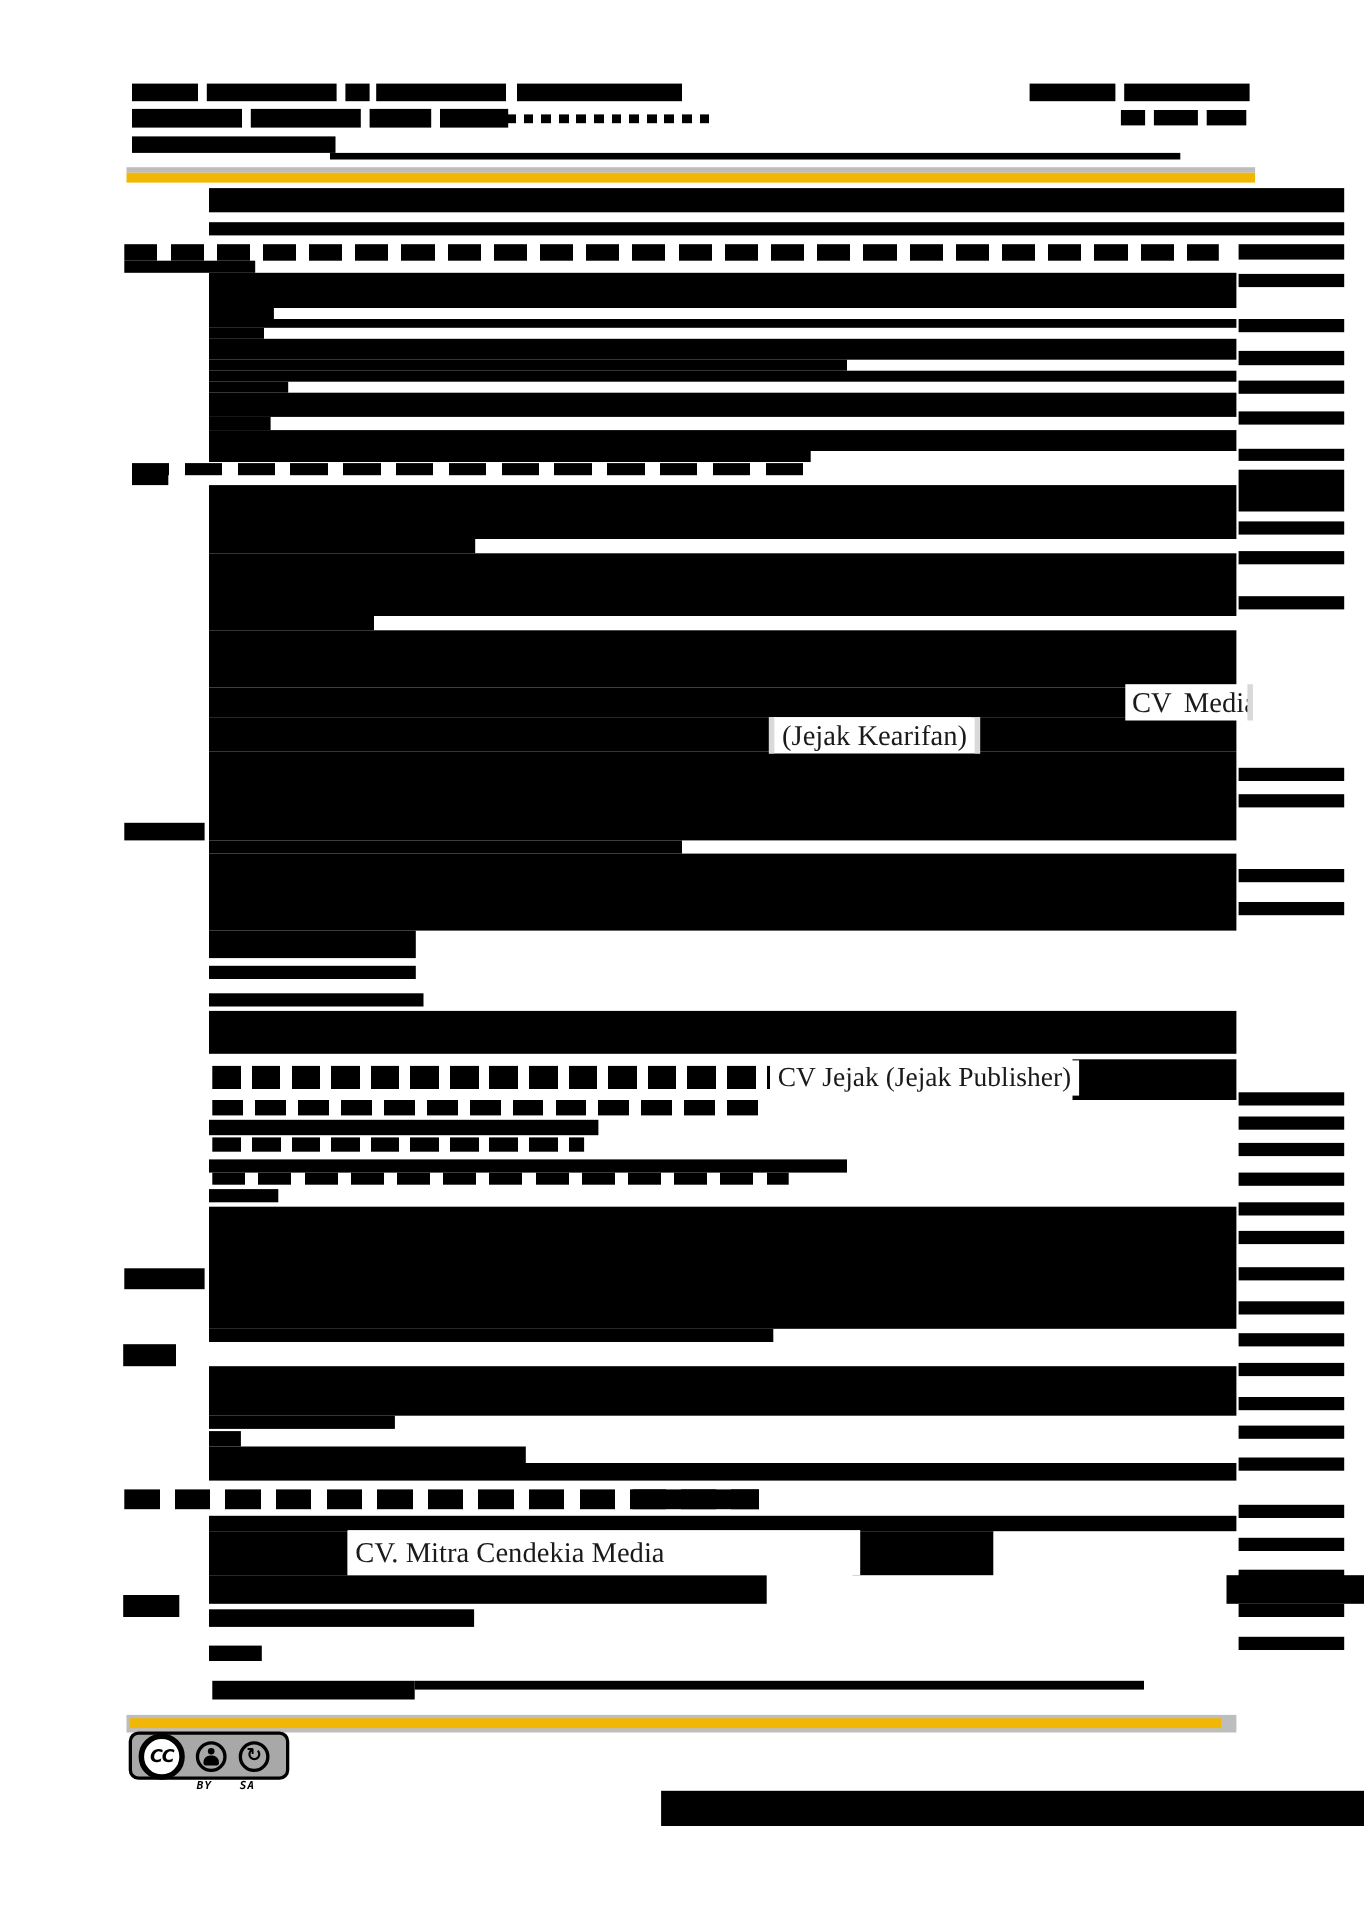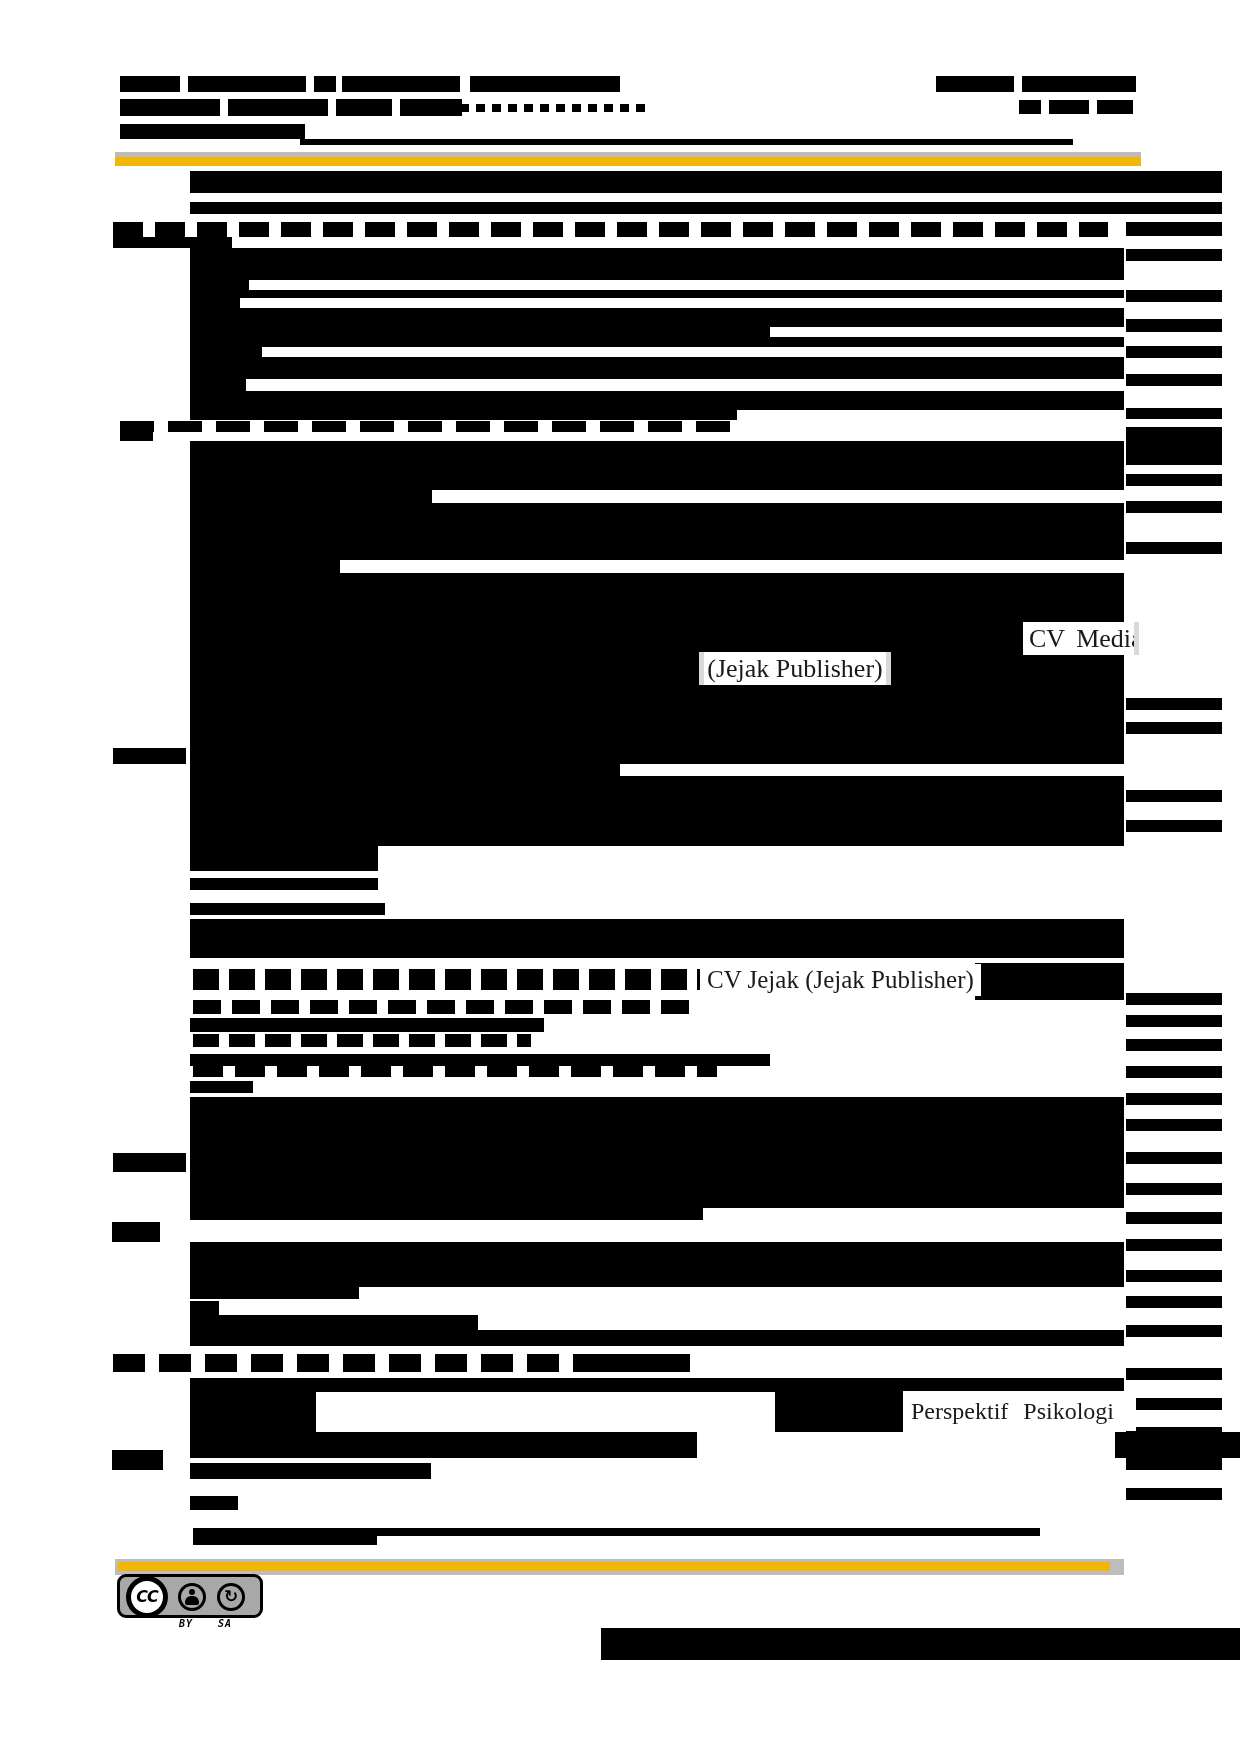--- a/index.html
+++ b/index.html
@@ -163,23 +163,23 @@
       <div class="bar" style="left: 1126px; top: 1488px; width: 96px; height: 12px; background: rgb(0, 0, 0);"></div>
     </div>
 
   <div class="sep" id="sep-top-gray" style="left: 115px; top: 152px; width: 1026px; height: 5px; background: rgb(189, 189, 189);"></div>
   <div class="sep" id="sep-top-yellow" style="left: 115px; top: 157px; width: 1026px; height: 9px; background: rgb(242, 183, 5);"></div>
 
   <div class="sep" id="sep-bot-gray" style="left: 115px; top: 1559px; width: 1009px; height: 16px; background: rgb(189, 189, 189);"></div>
   <div class="sep" id="sep-bot-yellow" style="left: 118px; top: 1562px; width: 992px; height: 9px; background: rgb(242, 183, 5);"></div>
 
   <div class="txtbox sliver-r" id="t-cvjejak">CV Media</div>
-  <div class="txtbox sliver-l sliver-r" id="t-jejakpub">(Jejak Publisher)</div>
+  <div class="txtbox sliver-l sliver-r" id="t-jejakpub">(Jejak Kearifan)</div>
   <div class="txtbox" id="t-cvjejakfull">CV Jejak (Jejak Publisher)</div>
-  <div class="txtbox" id="t-perspektif">Perspektif  Psikologi</div>
+  <div class="txtbox" id="t-mitra">CV. Mitra Cendekia Media</div>
 
   <div class="abs" id="cc-badge">
     <div id="cc-plate">
       <div id="cc-circle">CC</div>
       <div class="mini-circle" id="by-circle">
         <div id="by-head"></div>
         <div id="by-body"></div>
       </div>
       <div class="mini-circle" id="sa-circle">
         <div id="sa-glyph">↻</div>

